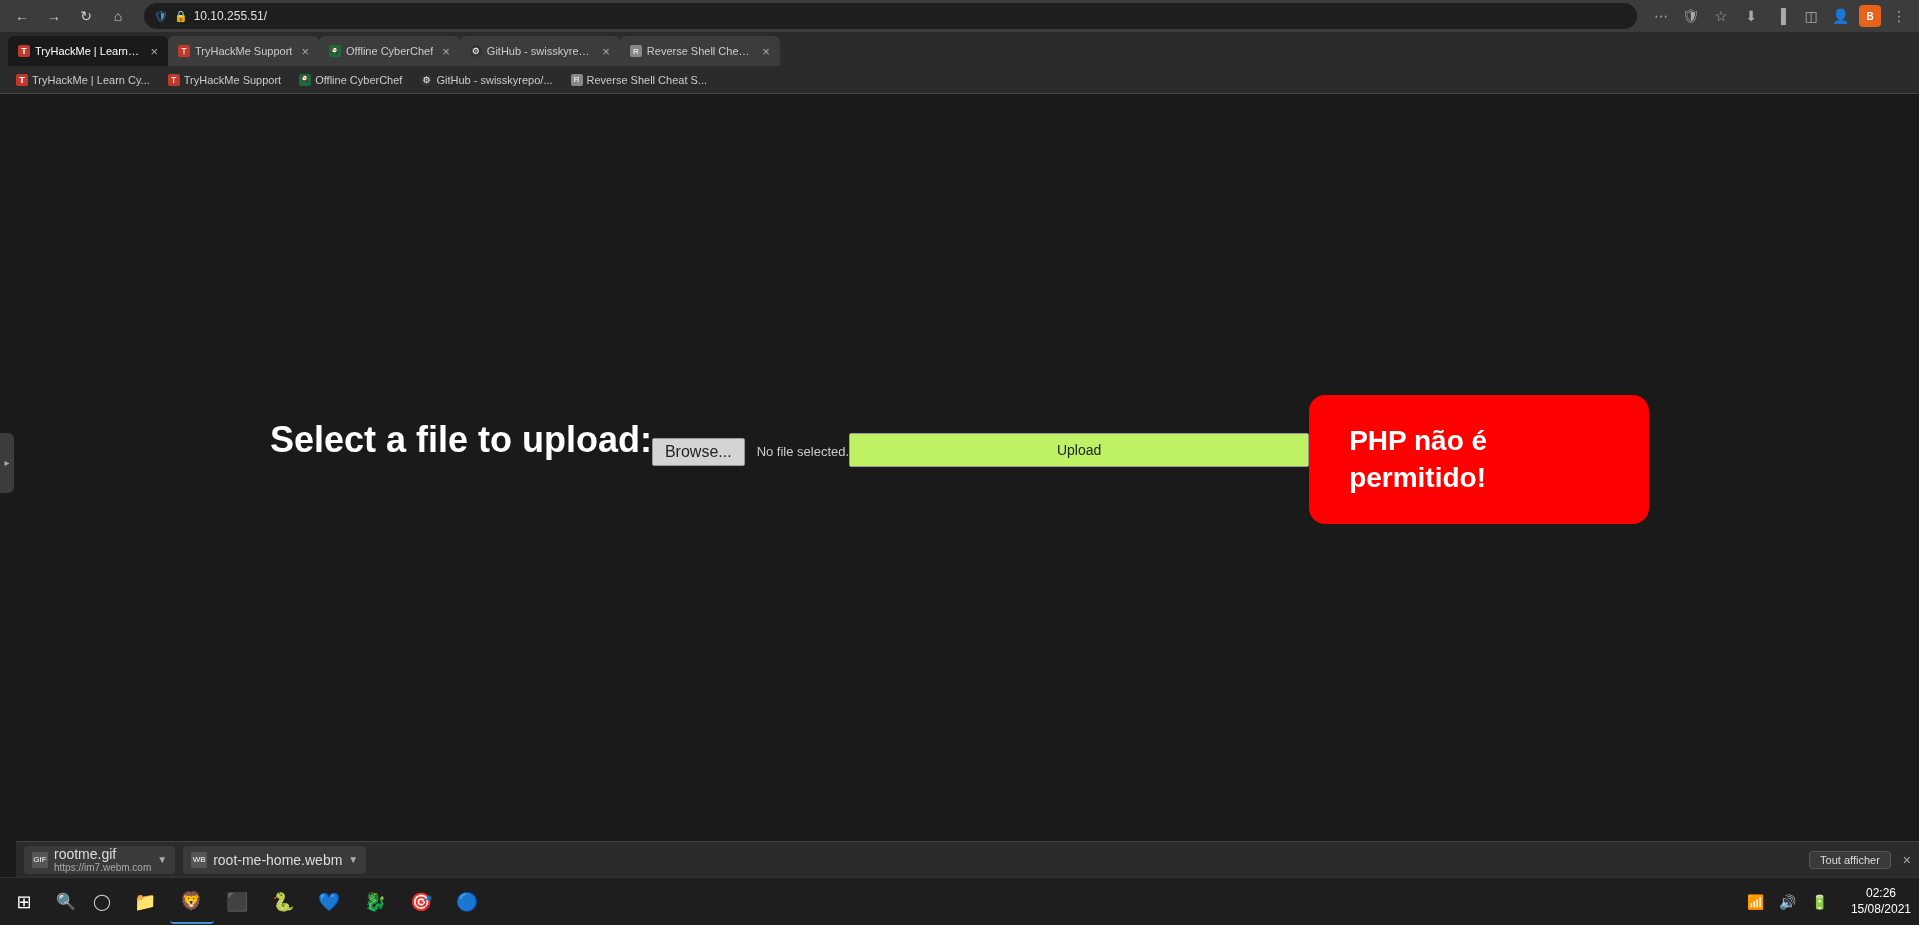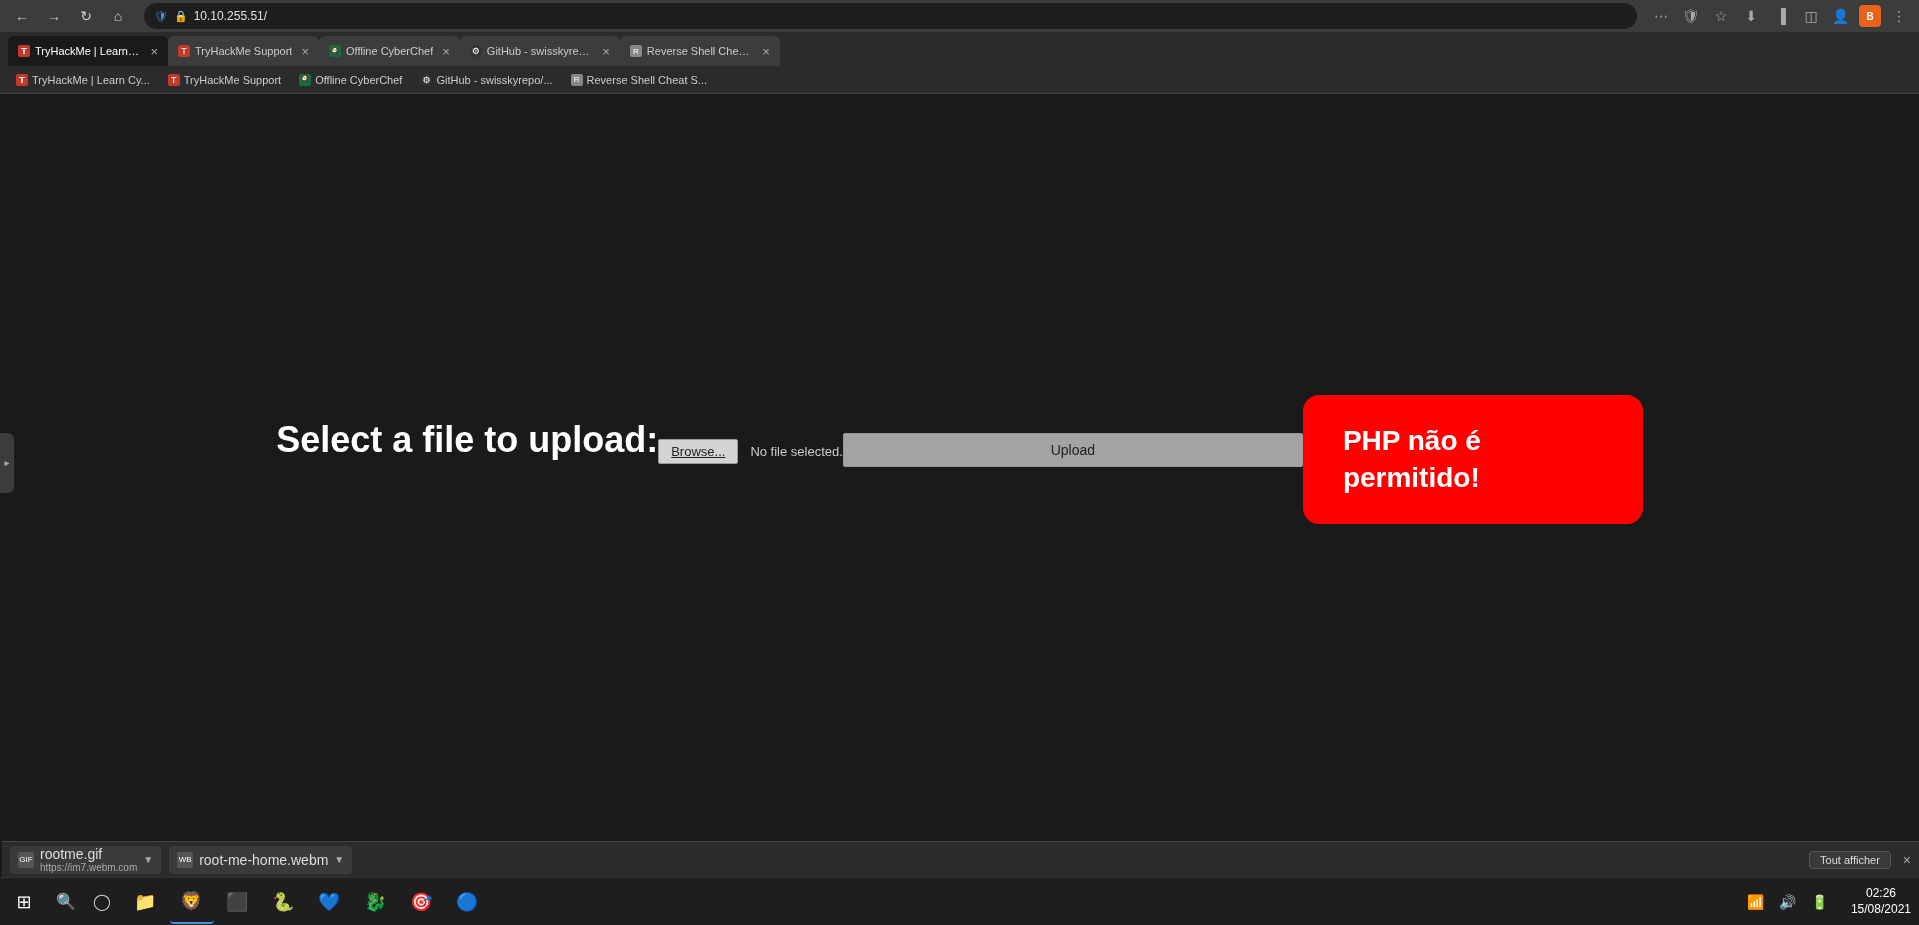--- a/index.html
+++ b/index.html
@@ -111,35 +111,34 @@
       display: flex;
       align-items: center;
       gap: 12px;
       margin-bottom: 16px;
     }
     .browse-button {
       background: #d4d4d4;
       color: #222;
       border: 1px solid #999;
       padding: 4px 12px;
-      font-size: 13px;
+      font-size: 16px;
       cursor: pointer;
       border-radius: 2px;
       font-family: Arial, sans-serif;
-      text-decoration: underline;
     }
     .no-file-text {
       color: #ccc;
       font-size: 13px;
       font-family: Arial, sans-serif;
     }
 
     .upload-button {
       width: 460px;
-      background: #a3a3a3;
+      background: #bef264;
       color: #222;
       border: 1px solid #999;
       padding: 8px 0;
       font-size: 14px;
       cursor: pointer;
       border-radius: 2px;
       text-align: center;
       font-family: Arial, sans-serif;
       margin-bottom: 20px;
     }
@@ -206,21 +205,21 @@
       background: #2b2b2b;
       border-top: 1px solid #444;
       padding: 12px 8px;
       display: flex;
       align-items: center;
       gap: 8px;
       font-size: 11px;
       color: #ccc;
       position: fixed;
       bottom: 48px;
-      left: 2px;
+      left: 16px;
       right: 0;
       height: 36px;
     }
 
     .download-item {
       display: flex; align-items: center; gap: 6px;
       background: #3a3a3a; padding: 2px 8px; border-radius: 4px;
       height: 28px; cursor: pointer;
     }
     .download-item-icon { width: 16px; height: 16px; }

